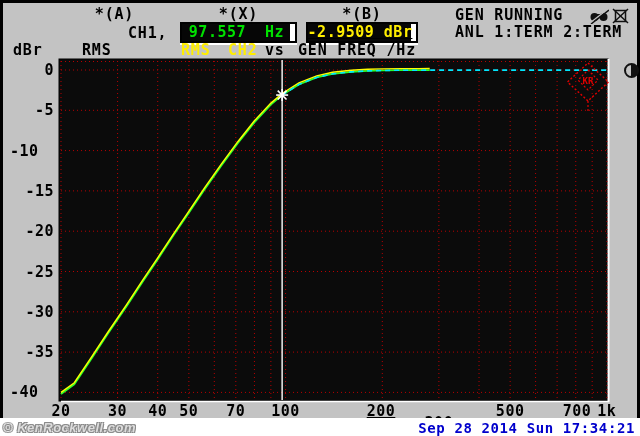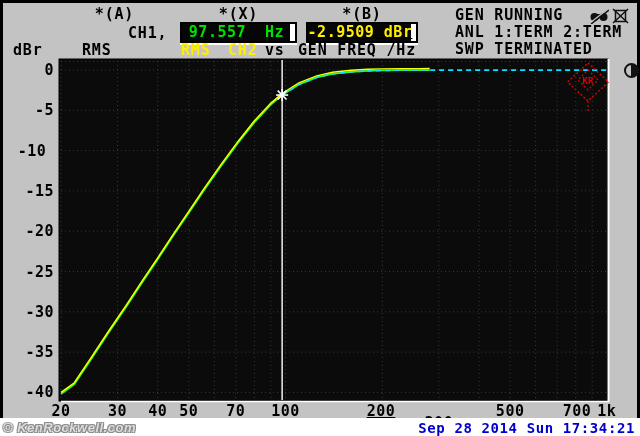--- a/index.html
+++ b/index.html
@@ -79,21 +79,20 @@
   <div class="t" style="left:13px;top:43px;">dBr</div>
   <div class="t" style="left:82px;top:43px;">RMS</div>
   <div class="t" style="left:128px;top:26px;">CH1,</div>
   <div class="t yellow" style="left:181px;top:43px;">RMS</div>
   <div class="t yellow" style="left:228px;top:43px;">CH2</div>
   <div class="t" style="left:265px;top:43px;">vs</div>
   <div class="t" style="left:298px;top:43px;">GEN FREQ /Hz</div>
 
   <div class="t" style="left:455px;top:8px;">GEN RUNNING</div>
   <div class="t" style="left:455px;top:25px;">ANL 1:TERM 2:TERM</div>
-  <div class="t" style="left:455px;top:42px;">SWP TERMINATED</div>
 
   <svg width="20" height="16" style="left:589px;top:8px;">
     <circle cx="5.5" cy="9" r="4" fill="#111"></circle>
     <circle cx="14.5" cy="9" r="4" fill="#111"></circle>
     <rect x="7" y="6" width="6" height="3" fill="#111"></rect>
     <line x1="1" y1="15" x2="19" y2="1" stroke="#c3c3c3" stroke-width="1.5"></line>
     <line x1="2" y1="16" x2="20" y2="2" stroke="#111" stroke-width="1.5"></line>
   </svg>
   <svg width="17" height="16" style="left:612px;top:8px;">
     <rect x="3.5" y="2.5" width="10" height="11" fill="none" stroke="#111" stroke-width="1.5"></rect>
@@ -164,25 +163,25 @@
       <div class="ticklabel" style="left: 188.858px; top: 404px; transform: translateX(-50%);">50</div>
       <div class="ticklabel" style="left: 235.809px; top: 404px; transform: translateX(-50%);">70</div>
       <div class="ticklabel" style="left: 285.579px; top: 404px; transform: translateX(-50%);">100</div>
       <div class="ticklabel" style="left: 381px; top: 404px; transform: translateX(-50%); text-decoration: underline;">200</div>
       <div class="ticklabel" style="left: 438.878px; top: 404px; transform: translateX(-50%); margin-top: 12px;">300</div>
       <div class="ticklabel" style="left: 510.158px; top: 404px; transform: translateX(-50%);">500</div>
       <div class="ticklabel" style="left: 557.109px; top: 404px; transform: translateX(-50%); margin-left: 20px;">700</div>
       <div class="ticklabel" style="left: 606.879px; top: 404px; transform: translateX(-50%);">1k</div>
       <div class="ticklabel" style="left: 10px; top: 63px; width: 44px; text-align: right;">0</div>
       <div class="ticklabel" style="left: 10px; top: 103.3px; width: 44px; text-align: right;">-5</div>
-      <div class="ticklabel" style="left: 10px; top: 143.6px; width: 44px; text-align: center;">-10</div>
+      <div class="ticklabel" style="left: 10px; top: 143.6px; width: 44px; text-align: left;">-10</div>
       <div class="ticklabel" style="left: 10px; top: 183.9px; width: 44px; text-align: right;">-15</div>
       <div class="ticklabel" style="left: 10px; top: 224.2px; width: 44px; text-align: right;">-20</div>
       <div class="ticklabel" style="left: 10px; top: 264.5px; width: 44px; text-align: right;">-25</div>
       <div class="ticklabel" style="left: 10px; top: 304.8px; width: 44px; text-align: right;">-30</div>
       <div class="ticklabel" style="left: 10px; top: 345.1px; width: 44px; text-align: right;">-35</div>
-      <div class="ticklabel" style="left: 10px; top: 385.4px; width: 44px; text-align: right;">-40</div>
+      <div class="ticklabel" style="left: 10px; top: 385.4px; width: 44px; ">-40</div>
     </div>
 
   <div class="footer"></div>
   <div class="watermark">© KenRockwell.com</div>
   <div class="datetime">Sep 28 2014 Sun 17:34:21</div>
 </div>
 
 </body></html>

